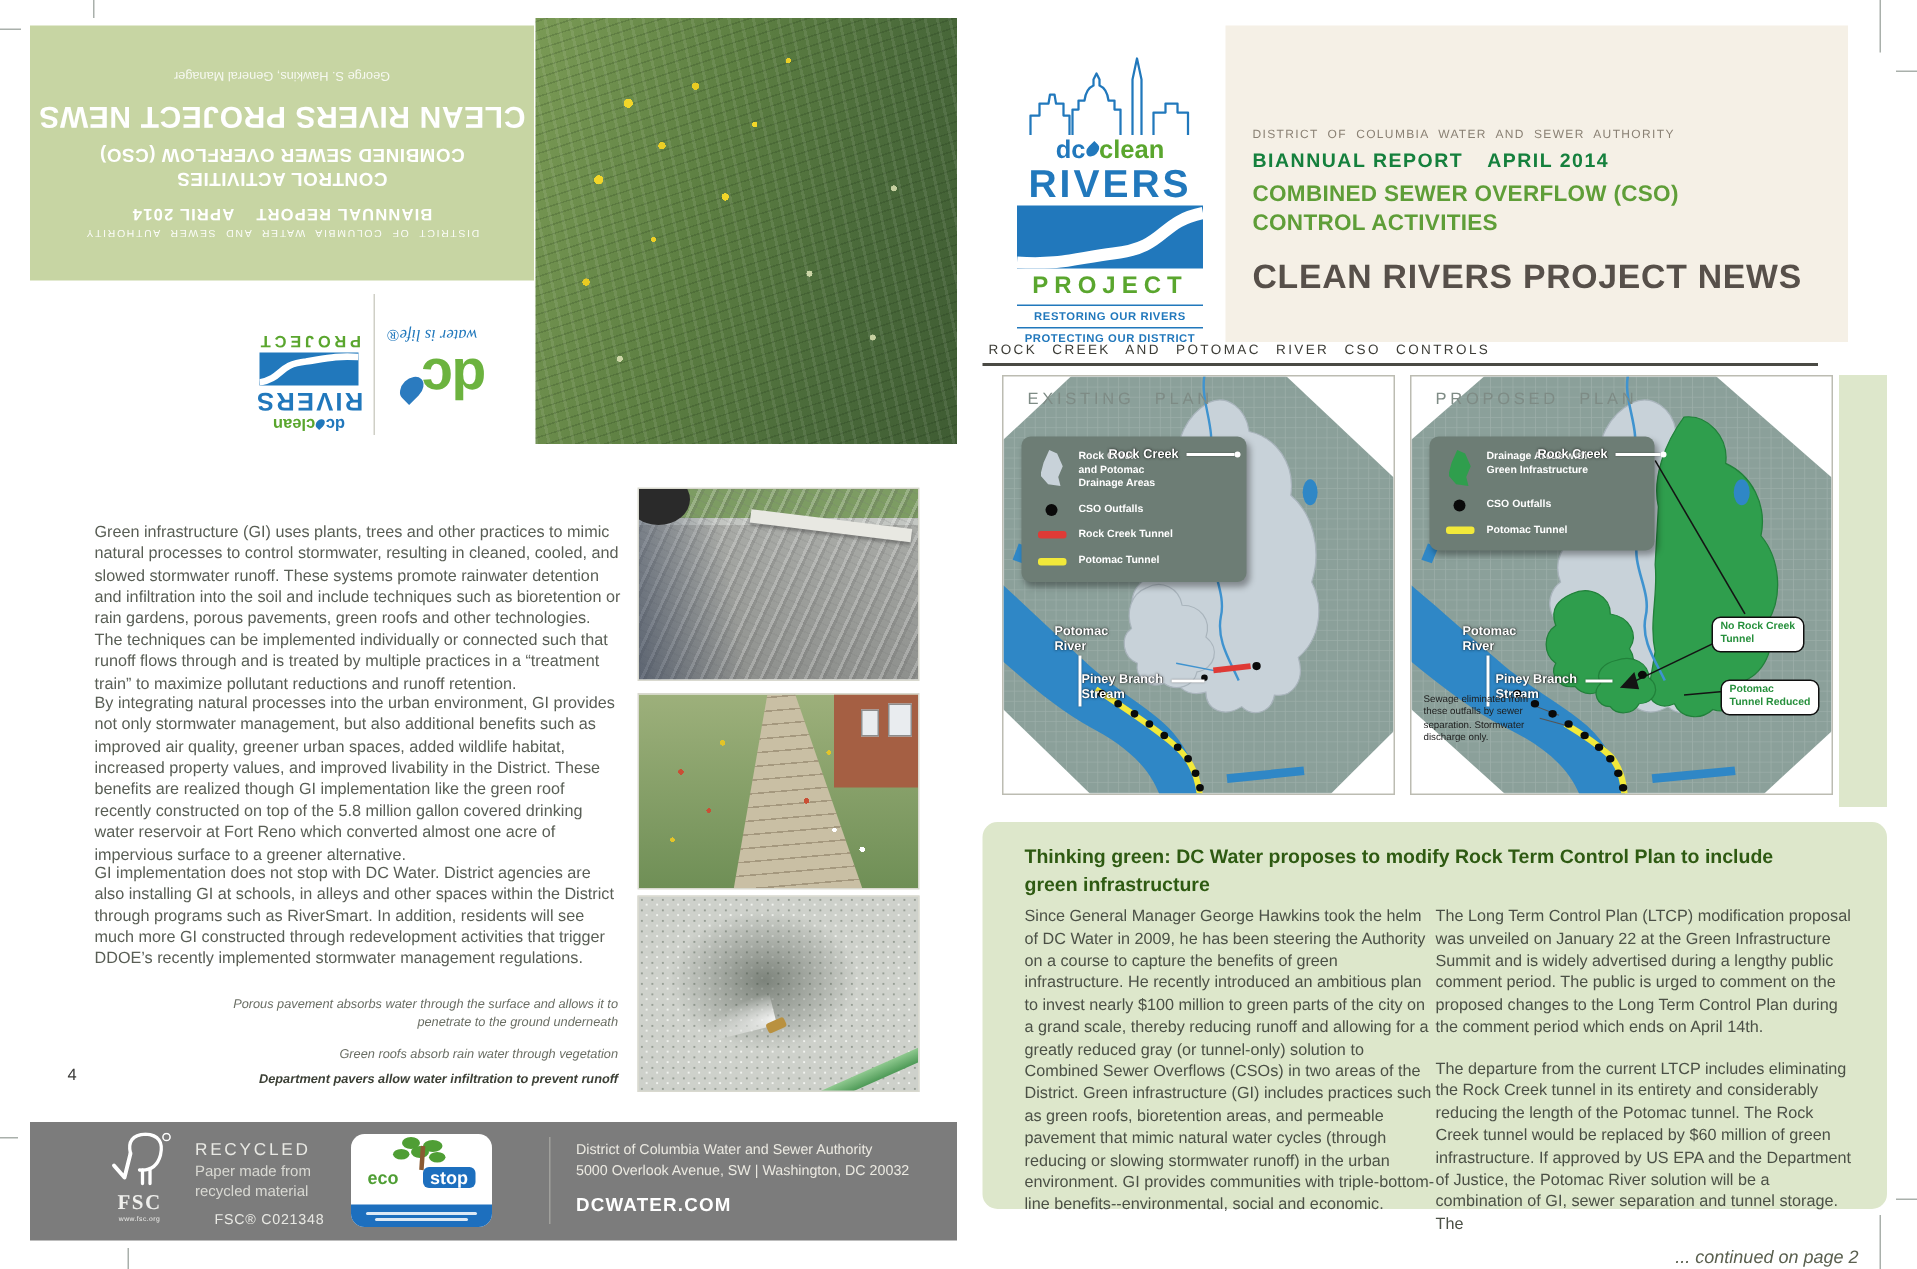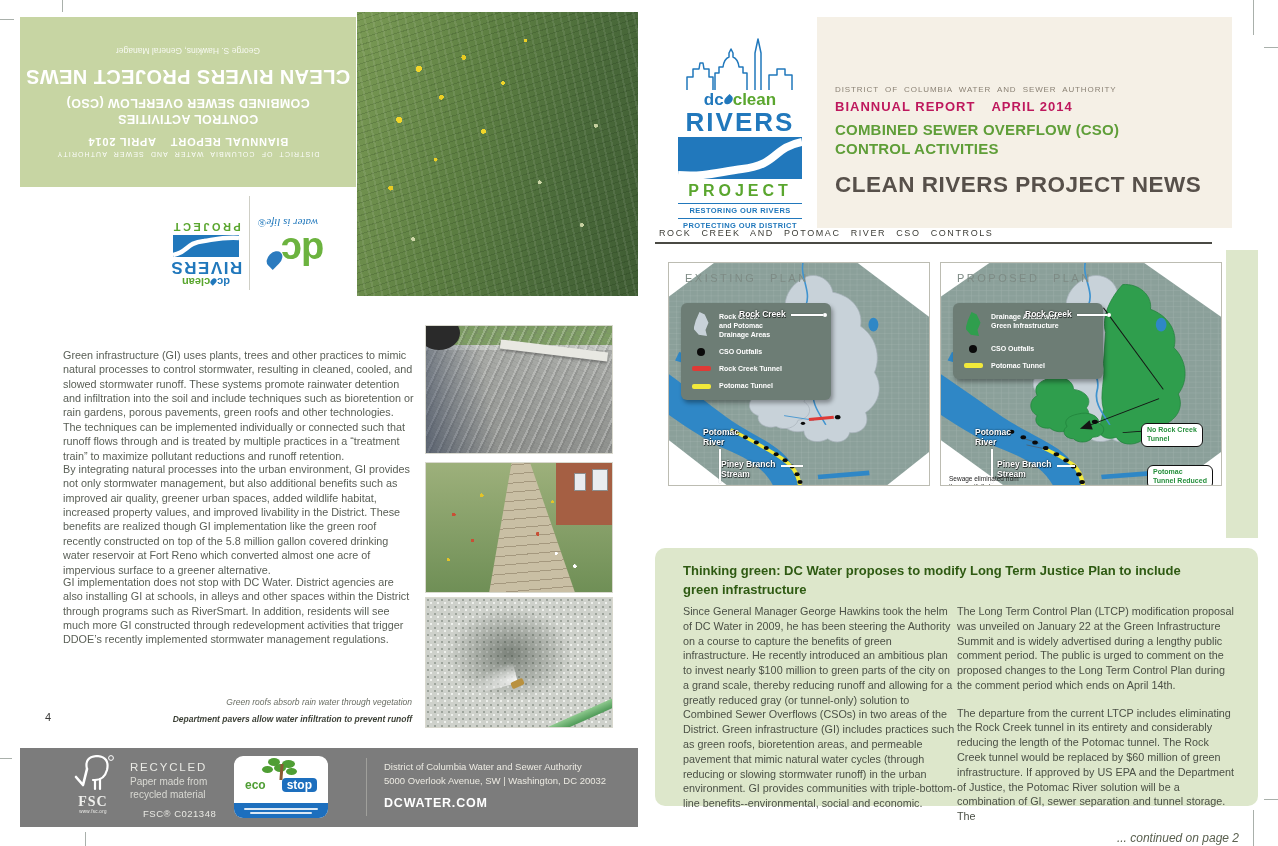--- a/index.html
+++ b/index.html
@@ -112,38 +112,38 @@
   .eco-bar{position:absolute;left:0;bottom:0;width:100%;height:15px;background:#1d6fbe;padding-top:3px;}
   .eco-line{width:78%;height:2px;background:rgba(255,255,255,.85);margin:2px auto;border-radius:1px;}
   .addr{left:364px;top:12px;color:#eceae2;}
   .addr-l{font-size:9.5px;line-height:1.45;}
   .addr-site{margin-top:8px;font-size:12.5px;font-weight:bold;letter-spacing:.8px;color:#ffffff;}
   .foot-div{left:346px;top:10px;width:1px;height:58px;background:#a0a09c;}
 
   
   .beige{left:817px;top:17px;width:415px;height:211px;background:#f5f0e6;}
   .rh-auth{left:18px;top:68px;font-size:8px;letter-spacing:.9px;word-spacing:3px;color:#8a8174;}
-  .rh-report{left:18px;top:82px;font-size:13px;font-weight:bold;color:#be185d;letter-spacing:1px;}
+  .rh-report{left:18px;top:82px;font-size:13px;font-weight:bold;color:#15803d;letter-spacing:1px;}
   .rh-report .gap{margin-left:16px;}
   .rh-cso{left:18px;top:104px;font-size:15px;font-weight:bold;color:#5f9e38;line-height:1.25;letter-spacing:.2px;}
   .rh-title{left:18px;top:155px;font-size:22.5px;font-weight:bold;color:#57504a;letter-spacing:.5px;}
 
   .crlogo{left:678px;top:33px;width:124px;display:flex;flex-direction:column;align-items:center;}
   .cr-dcclean-lg{font-size:17px;font-weight:bold;line-height:1;}
   .cr-drop-lg{display:inline-block;width:7px;height:10px;background:#2178bc;border-radius:0 50% 50% 50%;transform:rotate(45deg);margin:0 1px;}
   .cr-rivers-lg{font-size:26px;font-weight:bold;color:#2178bc;letter-spacing:2px;line-height:1;margin-top:1px;}
   .cr-box-lg{position:relative;width:124px;height:42px;background:#2178bc;margin-top:2px;}
   .cr-project-lg{margin-top:3px;font-size:16px;font-weight:bold;color:#5aa62e;letter-spacing:4px;}
   .cr-tag{width:124px;border-top:1.5px solid #2178bc;margin-top:3px;padding-top:2px;text-align:center;font-size:7.5px;font-weight:bold;color:#2178bc;letter-spacing:.4px;}
 
   .section-title{left:659px;top:228px;font-size:9px;letter-spacing:1.6px;word-spacing:6px;color:#3c3c36;}
   .section-rule{left:655px;top:242px;width:557px;height:2px;background:#4a4a44;}
   .green-strip{left:1226px;top:250px;width:32px;height:288px;background:#dde7cb;}
 
-  .map-panel{top:262px;height:224px;background:#fff;border:1px solid #bcbcb2;overflow:hidden;}
+  .map-panel{top:250px;height:280px;background:#fff;border:1px solid #bcbcb2;overflow:hidden;}
   .map1{left:668px;width:262px;} .map2{left:940px;width:282px;}
   .map-svg{position:absolute;left:0;top:0;width:100%;height:100%;}
   .map-title{left:16px;top:9px;font-size:11px;letter-spacing:2.5px;word-spacing:8px;color:#7e8b85;}
   .legend{left:12px;top:40px;width:150px;background:#6d7d75;border-radius:6px;box-shadow:2px 3px 4px rgba(0,0,0,.35);padding:9px 9px;color:#fff;}
   .leg-row{display:flex;align-items:center;gap:7px;margin-top:8px;}
   .leg-row:first-child{margin-top:0;align-items:flex-start;}
   .leg-sw{flex:0 0 22px;display:flex;justify-content:center;}
   .leg-txt{font-size:7px;font-weight:bold;line-height:1.3;}
   .sw-drain{width:15px;height:24px;clip-path:polygon(40% 0,75% 10%,100% 45%,80% 75%,90% 100%,35% 95%,0 70%,15% 35%);}
   .sw-drain.blue{background:#c8d2d9;} .sw-drain.green{background:#2f9e4d;}
@@ -237,20 +237,21 @@
     <div class="ph-flowers"></div>
   </div>
   <div class="abs photo photo3">
     <div class="ph-gravel"></div>
     <div class="ph-wet"></div>
     <div class="ph-spray"></div>
     <div class="ph-hose"></div>
     <div class="ph-nozzle"></div>
   </div>
 
+  <div class="abs caption cap1">Porous pavement absorbs water through the surface and allows it to penetrate to the ground underneath</div>
   <div class="abs caption cap2">Green roofs absorb rain water through vegetation</div>
   <div class="abs caption cap3">Department pavers allow water infiltration to prevent runoff</div>
 
   <div class="abs pagenum">4</div>
 
   <div class="abs footer">
     <div class="abs fsc">
       <svg width="44" height="36" viewBox="0 0 44 36">
         <path d="M5,22 L12,30 L16,14" stroke="#ffffff" stroke-width="2.6" fill="none" stroke-linecap="round" stroke-linejoin="round"></path>
         <path d="M16,14 Q13,2 26,1 Q39,2 36,15 Q33,26 22,25" stroke="#ffffff" stroke-width="2.2" fill="none" stroke-linecap="round"></path>
@@ -491,21 +492,21 @@
       <div>Tunnel</div>
     </div>
     <div class="abs callout" style="left:206px;top:202px;">
       <div>Potomac</div>
       <div>Tunnel Reduced</div>
     </div>
   </div>
 
   <div class="abs thinking">
     <div class="abs th-head">
-      <div>Thinking green: DC Water proposes to modify Long Term Justice Plan to include</div>
+      <div>Thinking green: DC Water proposes to modify Rock Term Control Plan to include</div>
       <div>green infrastructure</div>
     </div>
     <div class="abs th-col th-col1">
       <div>Since General Manager George Hawkins took the helm of DC Water in 2009, he has been steering the Authority on a course to capture the benefits of green infrastructure. He recently introduced an ambitious plan to invest nearly $100 million to green parts of the city on a grand scale, thereby reducing runoff and allowing for a greatly reduced gray (or tunnel-only) solution to Combined Sewer Overflows (CSOs) in two areas of the District. Green infrastructure (GI) includes practices such as green roofs, bioretention areas, and permeable pavement that mimic natural water cycles (through reducing or slowing stormwater runoff) in the urban environment. GI provides communities with triple-bottom-line benefits--environmental, social and economic.</div>
     </div>
     <div class="abs th-col th-col2">
       <div>The Long Term Control Plan (LTCP) modification proposal was unveiled on January 22 at the Green Infrastructure Summit and is widely advertised during a lengthy public comment period. The public is urged to comment on the proposed changes to the Long Term Control Plan during the comment period which ends on April 14th.</div>
       <div class="th-p2">The departure from the current LTCP includes eliminating the Rock Creek tunnel in its entirety and considerably reducing the length of the Potomac tunnel. The Rock Creek tunnel would be replaced by $60 million of green infrastructure. If approved by US EPA and the Department of Justice, the Potomac River solution will be a combination of GI, sewer separation and tunnel storage. The</div>
       <div class="th-cont">... continued on page 2</div>
     </div>

